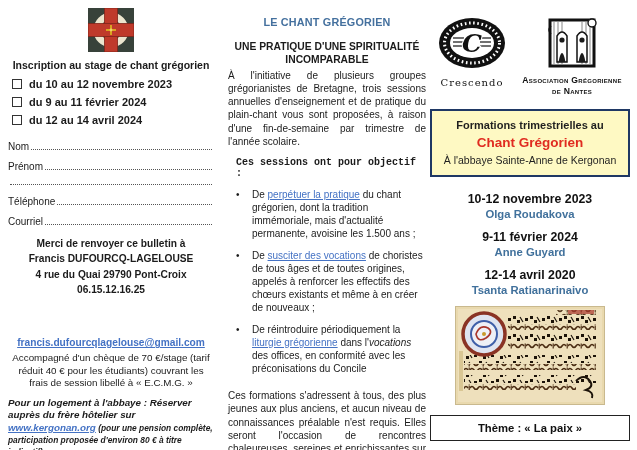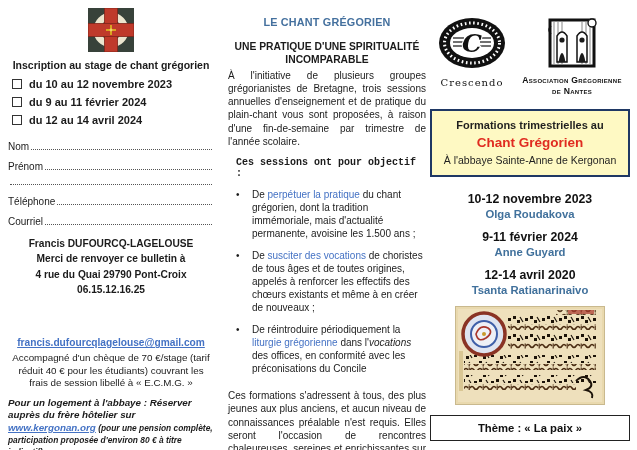--- a/index.html
+++ b/index.html
@@ -25,21 +25,21 @@
   .lodging .note{font-size:8.4px;font-weight:700;}
   .ladies{font-size:9.8px;font-style:italic;font-weight:600;line-height:1.3;margin-top:3px;}
   .blue-link{color:#4472c4;margin-top:38px;}
   
   .c-title{font-size:10.8px;font-weight:bold;text-align:center;letter-spacing:.2px;margin:0 0 12px 0;}
   .c-sub{font-size:10.3px;font-weight:bold;text-align:center;line-height:1.3;margin:0 0 2px 0;}
   .c-par{font-size:10px;text-align:justify;line-height:1.32;margin:0;}
   .c-objective{font-size:10px;font-weight:bold;margin:9px 0 9px 8px;font-family:Liberation Mono, monospace;}
   .bullet{position:relative;font-size:10px;line-height:1.3;padding-left:24px;margin:0 0 9px 0;text-align:left;}
   .bullet::before{content:"\2022";position:absolute;left:8px;top:0;font-size:10px;}
-  .bullet .link{color:#4472c4;cursor:pointer;}
+  .bullet .link{color:#4472c4;text-decoration:underline;cursor:pointer;}
   .bullet .em{font-style:italic;}
   .c-outro{font-size:10px;text-align:justify;line-height:1.34;margin-top:14px;}
   
   .logos-row{display:flex;justify-content:space-between;align-items:flex-start;padding:0 2px;}
   .crescendo-wrap{width:80px;text-align:center;}
   .crescendo-caption{font-family:"DejaVu Serif",serif;font-size:10px;letter-spacing:1px;margin-top:1px;color:#111;}
   .nantes-wrap{width:112px;text-align:center;}
   .nantes-caption{font-variant:small-caps;font-weight:bold;font-size:8.6px;line-height:1.25;letter-spacing:.3px;margin-top:3px;color:#111;}
   .formations-box{margin-top:13px;border:2px solid #1f3864;background:#fef9c3;text-align:center;padding:8px 6px 9px 6px;}
   .fb-line1{font-size:11px;font-weight:bold;color:#1f1f1f;}
@@ -97,22 +97,22 @@
     <div class="field">
       <span>Téléphone</span>
         <span class="leader"></span>
     </div>
     <div class="field">
       <span>Courriel</span>
         <span class="leader"></span>
     </div>
 
     <div class="send-block">
+      <div>Merci de renvoyer ce bulletin à</div>
       <div>Francis DUFOURCQ-LAGELOUSE</div>
-      <div>Merci de renvoyer ce bulletin à</div>
       <div>4 rue du Quai 29790 Pont-Croix</div>
       <div>06.15.12.16.25</div>
       <div class="send-email blue-link">francis.dufourcqlagelouse@gmail.com</div>
     </div>
 
     <div class="cheque">Accompagné d'un chèque de 70 €/stage (tarif réduit 40 € pour les étudiants) couvrant les frais de session libellé à « E.C.M.G. »</div>
 
     <div class="lodging">
       <span>Pour un logement à l'abbaye : Réserver auprès du frère hôtelier sur </span><span class="link blue-link">www.kergonan.org</span><span class="note"> (pour une pension complète, participation proposée d'environ 80 € à titre indicatif)</span>
     </div>

